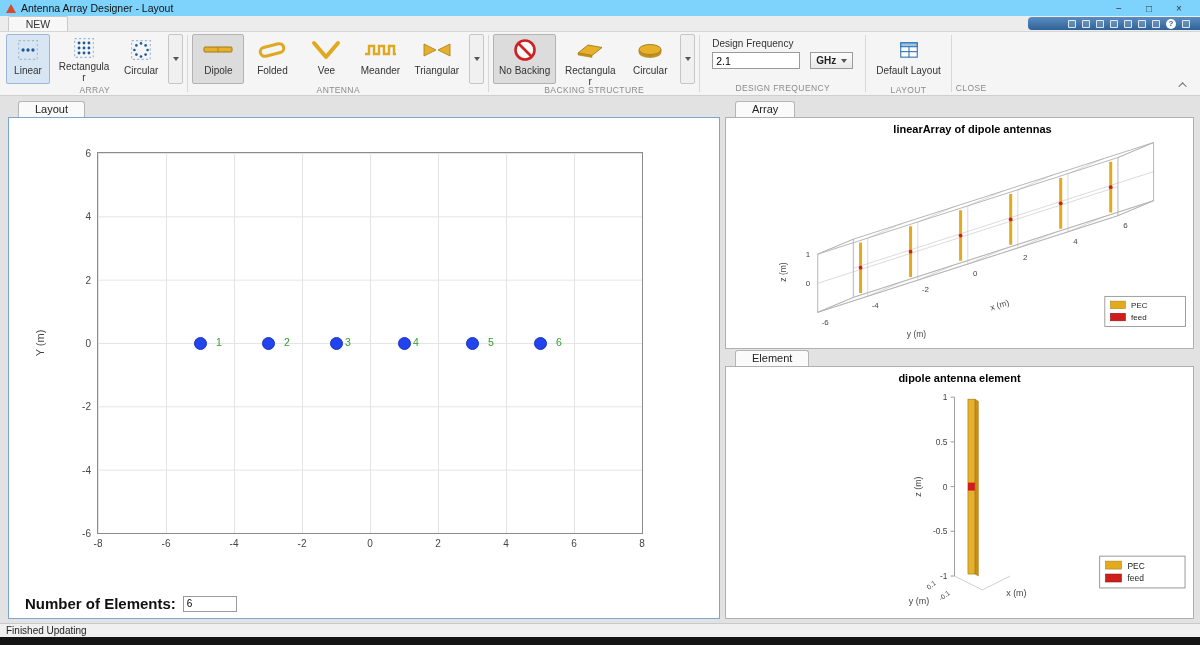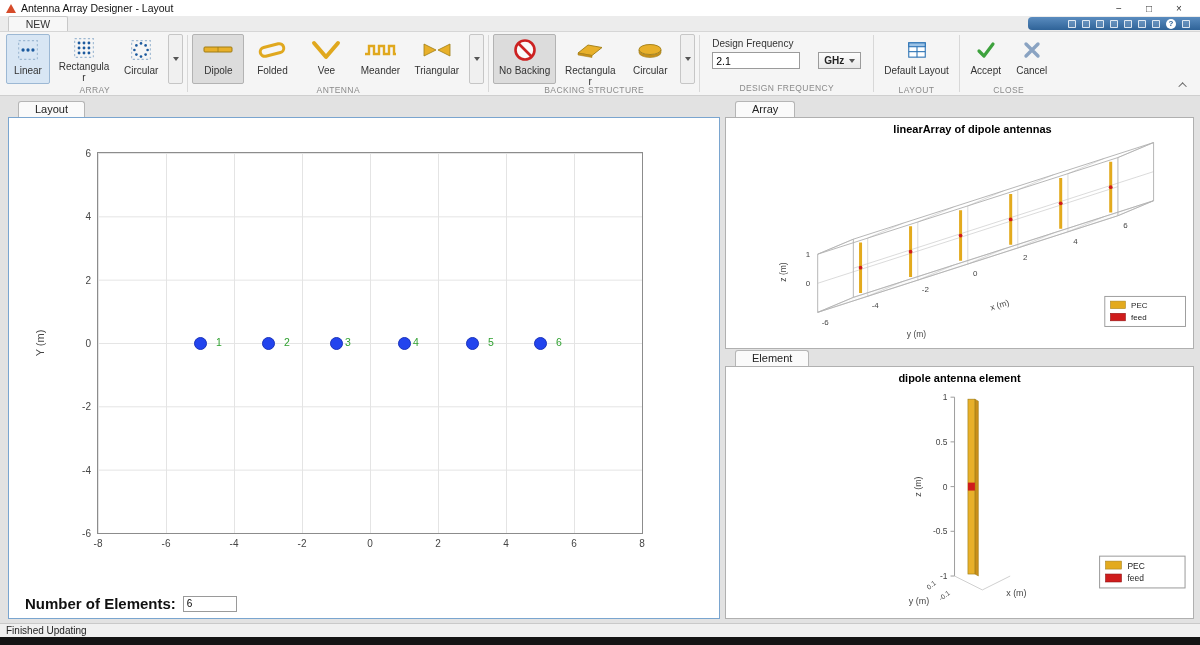--- a/index.html
+++ b/index.html
@@ -1,21 +1,21 @@
 <!DOCTYPE html>
 <html><head>
 <meta charset="utf-8">
 <style>
   * { margin:0; padding:0; box-sizing:border-box; }
   html,body { width:1200px; height:645px; overflow:hidden; }
   body { font-family:"Liberation Sans","DejaVu Sans",sans-serif; background:#e2e2e2; }
   .app { width:1200px; height:645px; display:flex; flex-direction:column; position:relative; }
 
   
-  .titlebar { height:16px; background:#ffffff; display:flex; align-items:center; padding:0 6px; gap:5px; font-size:10.5px; color:#111; }
+  .titlebar { height:16px; background:#7dd3fc; display:flex; align-items:center; padding:0 6px; gap:5px; font-size:10.5px; color:#111; }
   .app-icon { width:0; height:0; border-left:5px solid transparent; border-right:5px solid transparent; border-bottom:9px solid #d64b2a; display:inline-block; }
   .win-controls { margin-left:auto; display:flex; gap:0; }
   .win-controls span { width:30px; text-align:center; font-size:10px; color:#333; cursor:default; }
 
   
   .tabrow { height:16px; background:#ececec; display:flex; align-items:flex-end; border-bottom:1px solid #d6d6d6; }
   .ribbon-tab { width:60px; height:15px; line-height:15px; text-align:center; font-size:10.5px; color:#333;
     background:#f7f7f7; border:1px solid #c8c8c8; border-bottom:none; border-radius:2px 2px 0 0; margin-left:8px; }
   .quick-access { margin-left:auto; height:13px; margin-bottom:1px; width:172px;
     background:linear-gradient(#5a8cbf,#2f6398); border-radius:4px 0 0 4px;
@@ -33,21 +33,21 @@
   .rib-btn.sel-gray { background:#dcdcdc; border-color:#b3b3b3; }
   .rib-ico { height:26px; display:flex; align-items:center; justify-content:center; }
   .rib-lbl { max-width:52px; text-align:center; line-height:1.08; overflow-wrap:break-word; }
   .sec-label { margin-top:auto; text-align:center; font-size:8.5px; color:#8a8a8a; letter-spacing:0.4px; padding:1px 0 2px; white-space:nowrap; }
   .sec-sep { width:1px; background:#d8d8d8; margin:3px 0; }
   .gallery-arrow { width:15px; height:50px; margin-left:2px; border:1px solid #c6c6c6; background:#f0f0f0;
     display:flex; align-items:center; justify-content:center; border-radius:2px; }
   .tri-down { width:0; height:0; border-left:3.5px solid transparent; border-right:3.5px solid transparent; border-top:4.5px solid #555; }
   .df-wrap { display:flex; flex-direction:column; padding:4px 8px 0; }
   .df-label { font-size:10px; color:#333; margin-bottom:3px; }
-  .df-row { display:flex; gap:18px; align-items:flex-start; }
+  .df-row { display:flex; gap:10px; align-items:flex-start; }
   .df-input { width:88px; height:17px; font-size:10.5px; padding:0 3px; border:1px solid #9b9b9b; background:#fff; font-family:inherit; }
   .unit-select { height:17px; border:1px solid #9b9b9b; background:linear-gradient(#fdfdfd,#e8e8e8);
     display:flex; align-items:center; gap:5px; padding:0 5px; font-size:10px; color:#222;font-weight:bold; }
   .collapse-btn { position:absolute; right:10px; bottom:5px; width:12px; height:10px; display:flex; align-items:center; justify-content:center; }
   .chev-up { width:6px; height:6px; border-left:1.5px solid #666; border-top:1.5px solid #666; transform:rotate(45deg) translateY(2px); }
 
   
   .main { flex:1; display:flex; gap:5px; padding:4px 6px 4px 8px; background:#e2e2e2; min-height:0; }
   .col { display:flex; flex-direction:column; min-height:0; }
   .left-col { width:712px; }
@@ -286,38 +286,20 @@
               </svg>
           </span>
           <span class="rib-lbl" style="max-width:70px">Default Layout</span>
         </button>
       </div>
       <div class="sec-label">LAYOUT</div>
     </section>
     <div class="sec-sep"></div>
 
     <section class="rib-sec">
-      <div class="rib-buttons">
-        <button class="rib-btn">
-          <span class="rib-ico">
-            <svg width="22" height="22" viewBox="0 0 22 22">
-                <path d="M4 12 L9 17 L18 5" fill="none" stroke="#3da23d" stroke-width="3.2" stroke-linecap="round" stroke-linejoin="round"></path>
-              </svg>
-          </span>
-          <span class="rib-lbl">Accept</span>
-        </button>
-        <button class="rib-btn">
-          <span class="rib-ico">
-            <svg width="22" height="22" viewBox="0 0 22 22">
-                <path d="M5 5 L17 17 M17 5 L5 17" stroke="#8aa3c2" stroke-width="3.4" stroke-linecap="round"></path>
-              </svg>
-          </span>
-          <span class="rib-lbl">Cancel</span>
-        </button>
-      </div>
       <div class="sec-label">CLOSE</div>
     </section>
 
     <button class="collapse-btn" style="border:none;background:transparent">
         <span class="chev-up"></span>
       </button>
   </div>
 
   <div class="main">
 

